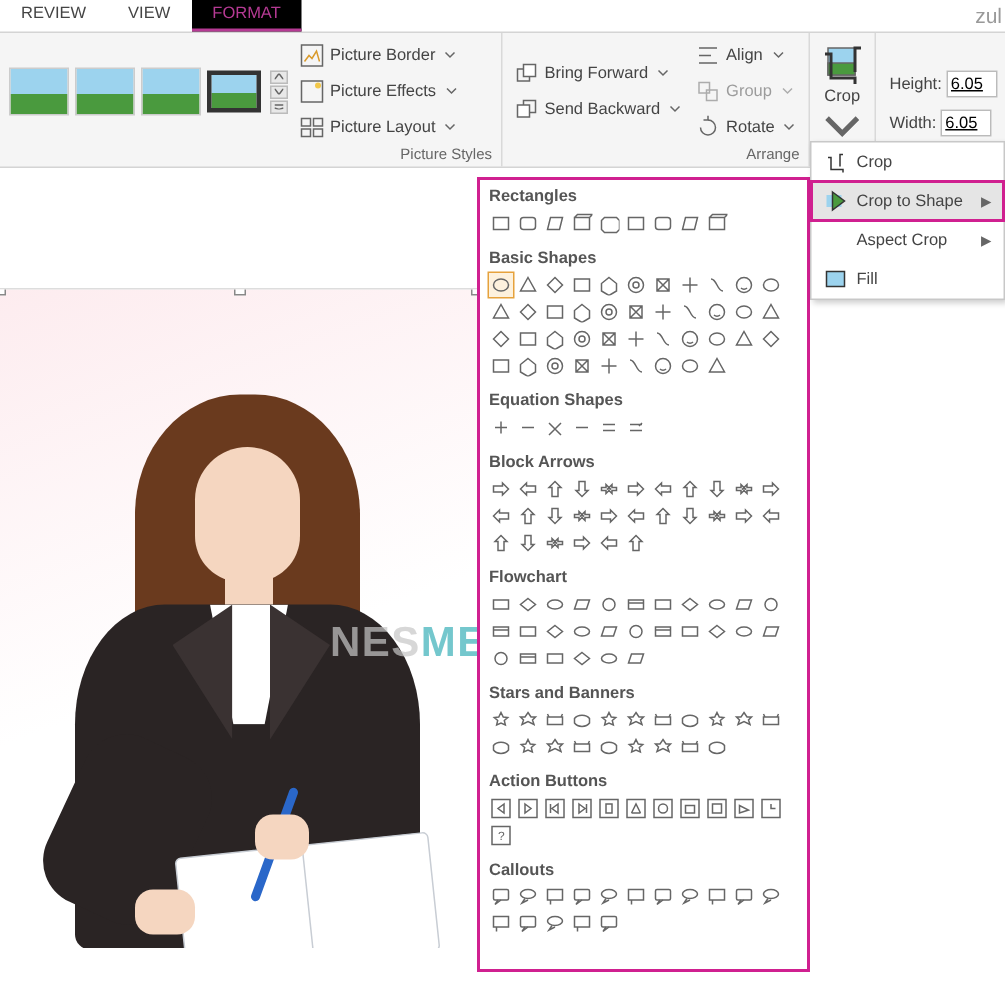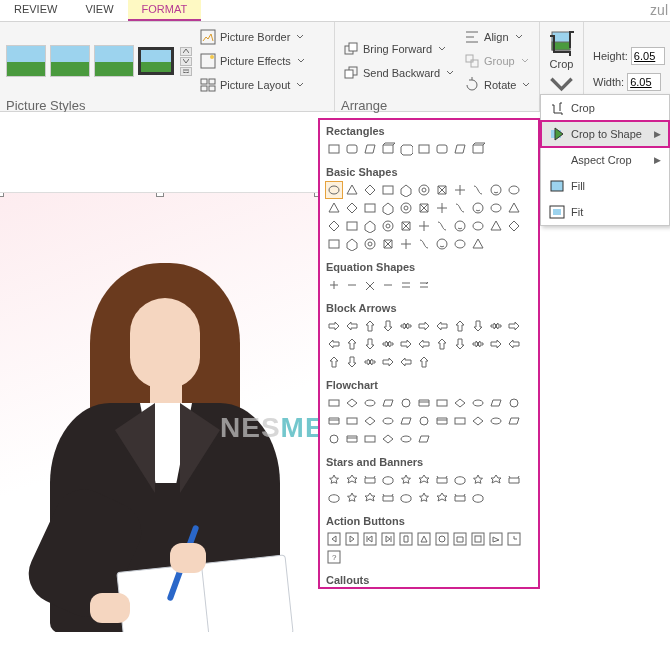--- a/index.html
+++ b/index.html
@@ -1,26 +1,26 @@
 <!DOCTYPE html>
 <html><head>
 <meta charset="utf-8">
 <style>
 * { margin: 0; padding: 0; box-sizing: border-box; font-family: "Segoe UI", Tahoma, sans-serif; }
 body { width: 670px; height: 670px; background: #fff; overflow: hidden; position: relative; font-size: 11px; color: #444; }
 
 
 .tabs { display: flex; height: 22px; border-bottom: 1px solid #d4d4d4; background: #fff; }
 .tab { padding: 3px 14px 0; font-size: 11px; color: #444; cursor: pointer; }
-.tab.active { color: #b63a94; border-bottom: 2px solid #b63a94; background: #fef9c3; }
+.tab.active { color: #b63a94; border-bottom: 2px solid #b63a94; background: #000000; }
 
 
 .ribbon { height: 90px; background: #f5f5f5; border-bottom: 1px solid #d4d4d4; display: flex; }
 .group { border-right: 1px solid #d9d9d9; display: flex; flex-direction: column; justify-content: space-between; padding: 4px 6px 0; }
-.group-label { text-align: left; font-size: 13px; color: #666; padding: 2px 0 3px; }
+.group-label { text-align: right; font-size: 10px; color: #666; padding: 2px 0 3px; }
 .group-body { flex: 1; display: flex; align-items: center; gap: 6px; }
 
 
 .thumb { width: 40px; height: 32px; background: linear-gradient(#9cd3ee 55%, #4a9a3e 55%); border: 1px solid #ccc; }
 .thumb.dark { border: 3px solid #333; width: 36px; height: 28px; }
 .thumbs { display: flex; gap: 4px; align-items: center; }
 .thumbs .spin { display: flex; flex-direction: column; gap: 1px; margin-left: 2px; }
 .spinbtn { width: 12px; height: 9px; background: #e8e8e8; border: 1px solid #bbb; display:flex; align-items:center; justify-content:center; }
 .spinbtn svg { width: 6px; height: 4px; }
 
@@ -39,21 +39,21 @@
 .sizefield input { width: 34px; height: 18px; font-size: 11px; border: 1px solid #bbb; padding: 0 2px; text-decoration: underline; }
 
 
 .dropmenu { position: absolute; left: 540px; top: 94px; background: #fff; border: 1px solid #c8c8c8; box-shadow: 2px 2px 4px rgba(0,0,0,.2); width: 130px; z-index: 20; }
 .dropmenu .mi { display: flex; align-items: center; gap: 6px; padding: 5px 8px; font-size: 11px; color: #444; }
 .dropmenu .mi.hl { background: #e5e5e5; outline: 2px solid #d02090; outline-offset: -1px; }
 .dropmenu .mi .mico { width: 16px; height: 16px; }
 .dropmenu .mi .arrow { margin-left: auto; font-size: 9px; color: #666; }
 
 
-.gallery { position: absolute; left: 318px; top: 118px; width: 222px; height: 471px; background: #fff; border: 2px solid #d02090; z-index: 10; overflow: hidden; }
+.gallery { position: absolute; left: 318px; top: 118px; width: 222px; height: 530px; background: #fff; border: 2px solid #d02090; z-index: 10; overflow: hidden; }
 .gsec { padding: 2px 4px 4px; }
 .gsec .ghdr { font-weight: 600; font-size: 11px; color: #555; padding: 3px 2px 4px; }
 .grow { display: flex; flex-wrap: wrap; gap: 2px; padding: 0 2px; }
 .gcell { width: 16px; height: 16px; display: flex; align-items: center; justify-content: center; color: #666; }
 .gcell.hl { outline: 1px solid #e6a23c; background: #fdf1dd; }
 .gcell svg { width: 14px; height: 14px; }
 
 
 .canvas { position: absolute; left: 0; top: 112px; width: 318px; height: 558px; background: #fff; }
 .pic { position: absolute; left: 0; top: 80px; width: 318px; height: 440px; background: linear-gradient(160deg,#fdecef 0%, #fff 55%); border-top:1px solid #ddd; overflow: hidden; }
@@ -286,27 +286,20 @@
     <span class="mico"></span>
     <span>Aspect Crop</span>
     <span class="arrow">▶</span>
   </div>
   <div class="mi">
     <span class="mico"><svg viewBox="0 0 16 16">
           <rect x="2" y="3" width="12" height="10" fill="#9cd3ee" stroke="#333"></rect>
         </svg></span>
     <span>Fill</span>
   </div>
-  <div class="mi">
-    <span class="mico"><svg viewBox="0 0 16 16">
-          <rect x="1" y="2" width="14" height="12" stroke="#333"></rect>
-          <rect x="4" y="5" width="8" height="6" fill="#9cd3ee" stroke="none"></rect>
-        </svg></span>
-    <span>Fit</span>
-  </div>
 </div>
 
 <div class="gallery">
   <div class="gsec">
       <div class="ghdr">Rectangles</div>
       <div class="grow">
         <div class="gcell">
           <svg viewBox="0 0 14 14">
             <rect x="2" y="3" width="10" height="8"></rect>
           </svg>

